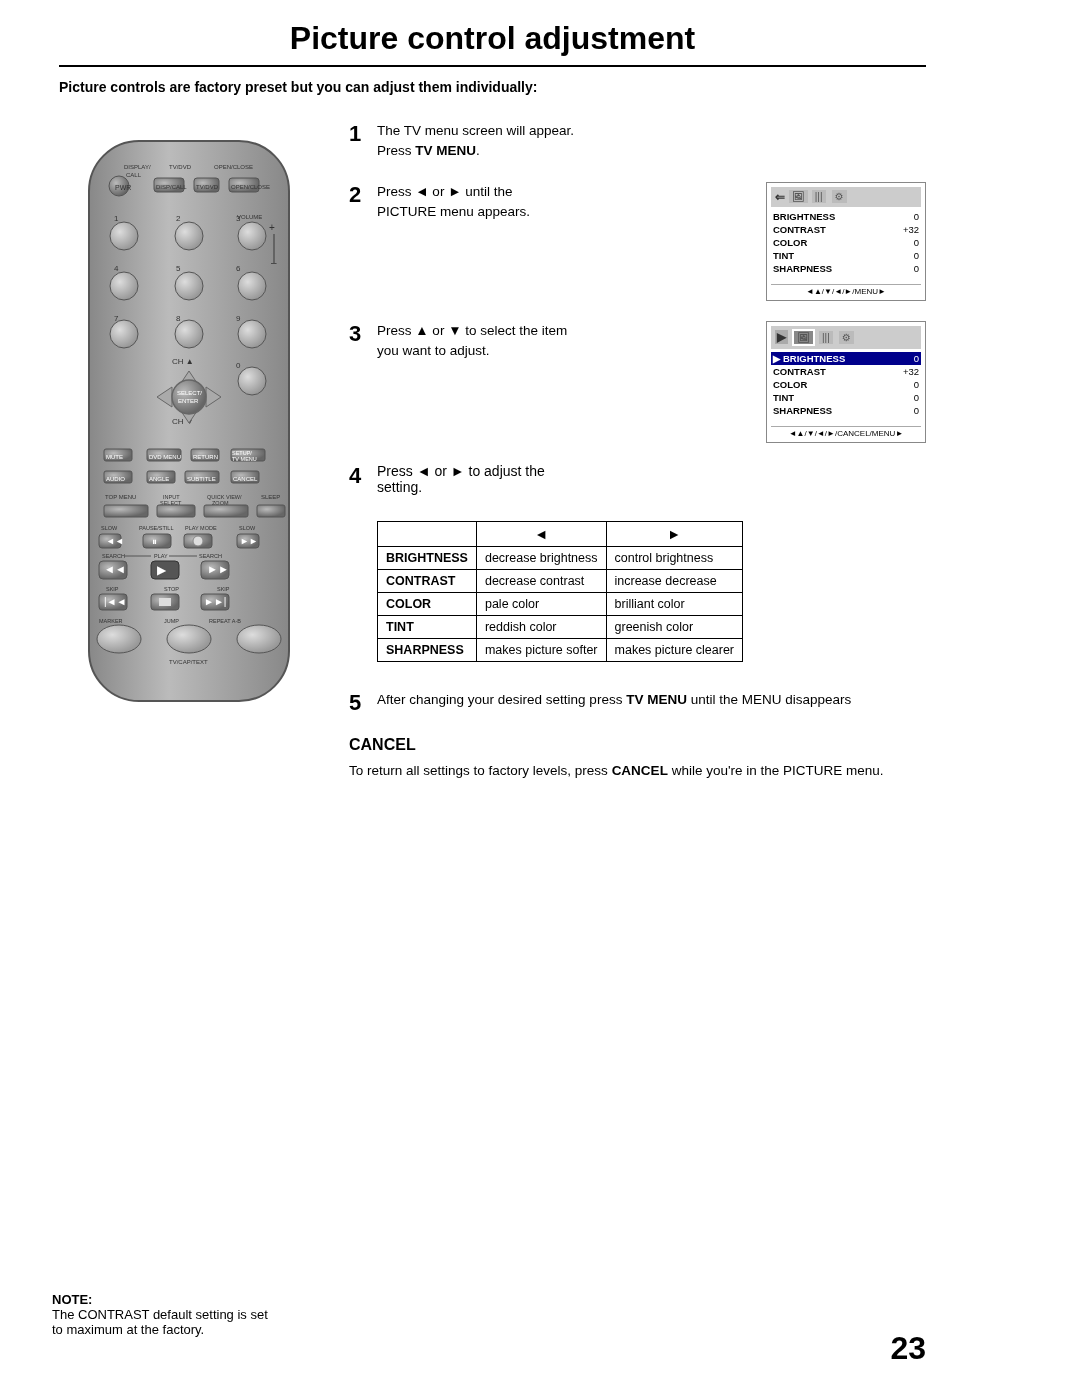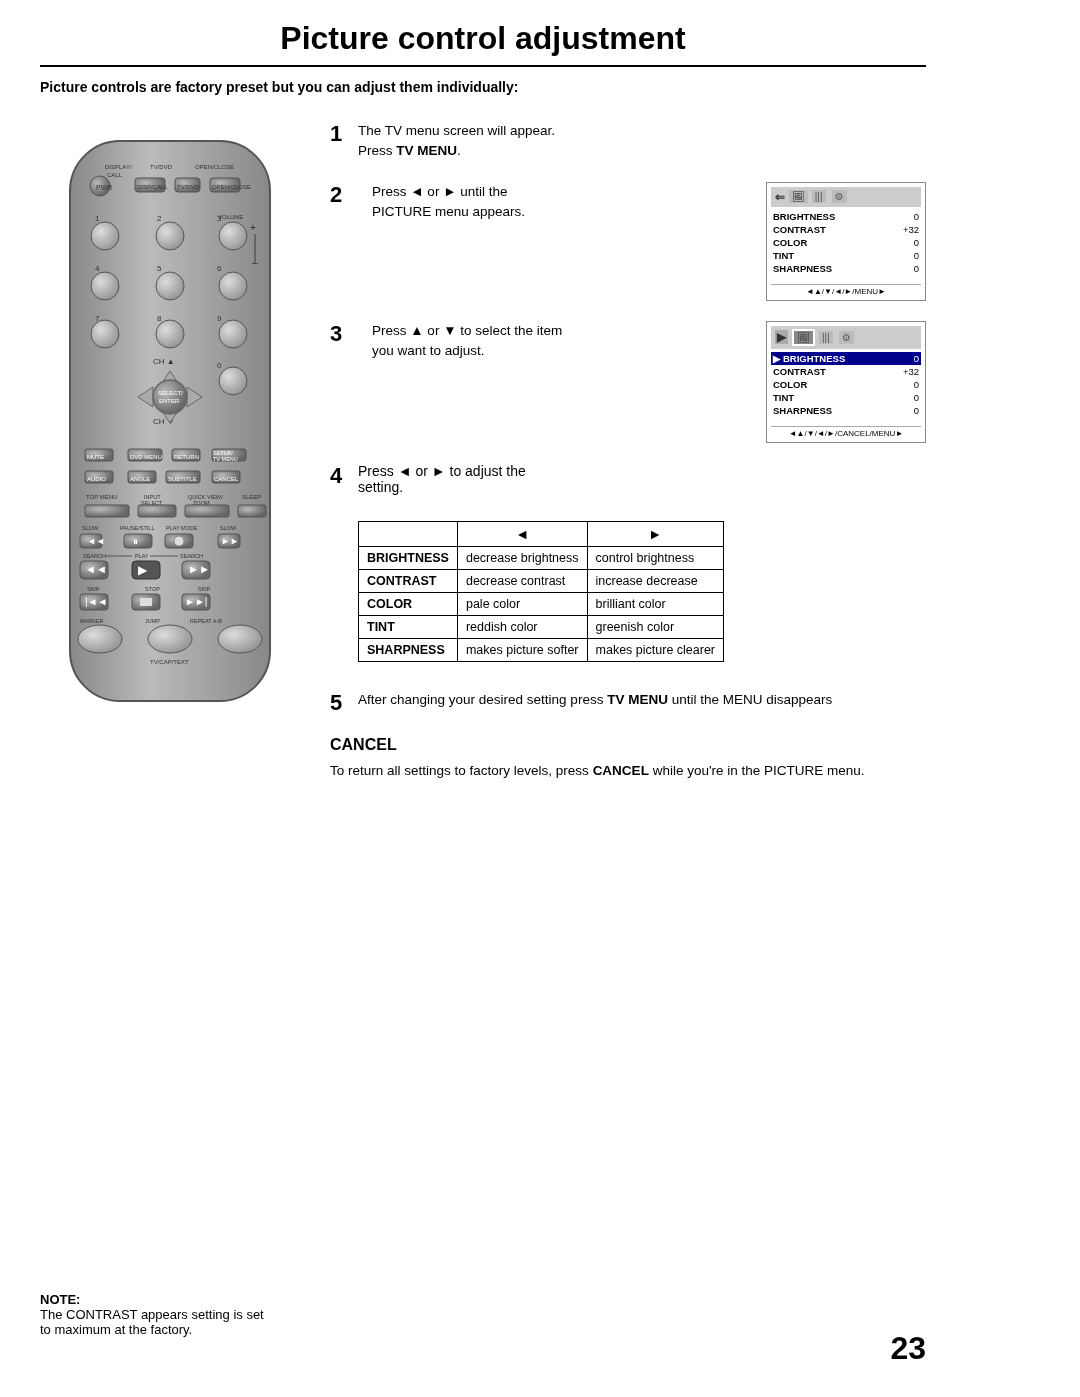--- a/index.html
+++ b/index.html
@@ -9,21 +9,21 @@
       background: #ffffff;
       font-family: Arial, Helvetica, sans-serif;
       font-size: 14px;
       color: #000;
       position: relative;
     }
 
     .page-container {
       width: 966px;
       min-height: 1397px;
-      padding: 20px 40px 40px 40px;
+      padding: 20px 40px 40px 59px;
       position: relative;
     }
 
     
     .page-title {
       text-align: center;
       font-size: 32px;
       font-weight: bold;
       margin-bottom: 10px;
       padding-bottom: 8px;
@@ -84,21 +84,20 @@
     }
 
     .step-row {
       display: flex;
       align-items: flex-start;
       gap: 16px;
     }
 
     .step-text {
       flex: 1;
-      margin-left: 14px;
     }
 
     
     .menu-box {
       width: 160px;
       border: 1px solid #888;
       background: #fff;
       font-size: 10px;
       flex-shrink: 0;
       padding: 4px;
@@ -179,21 +178,21 @@
 
     .cancel-text {
       font-size: 13.5px;
       line-height: 1.6;
     }
 
     
     .note-section {
       position: absolute;
       bottom: 60px;
-      left: 40px;
+      left: 52px;
       font-size: 13px;
     }
 
     .note-title {
       font-weight: bold;
       font-size: 13px;
     }
 
     
     .page-number {
@@ -569,19 +568,19 @@
         <p class="cancel-text">
           To return all settings to factory levels, press <b>CANCEL</b> while you're in the PICTURE menu.
         </p>
       </div>
 
     </div>
   </div>
 
   <div class="note-section">
     <span class="note-title">NOTE:</span><br>
-    <span>The CONTRAST appears setting is set</span><br>
+    <span>The CONTRAST default setting is set</span><br>
     <span>to maximum at the factory.</span>
   </div>
 
   <div class="page-number">23</div>
 
 </div>
 
 </body></html>

